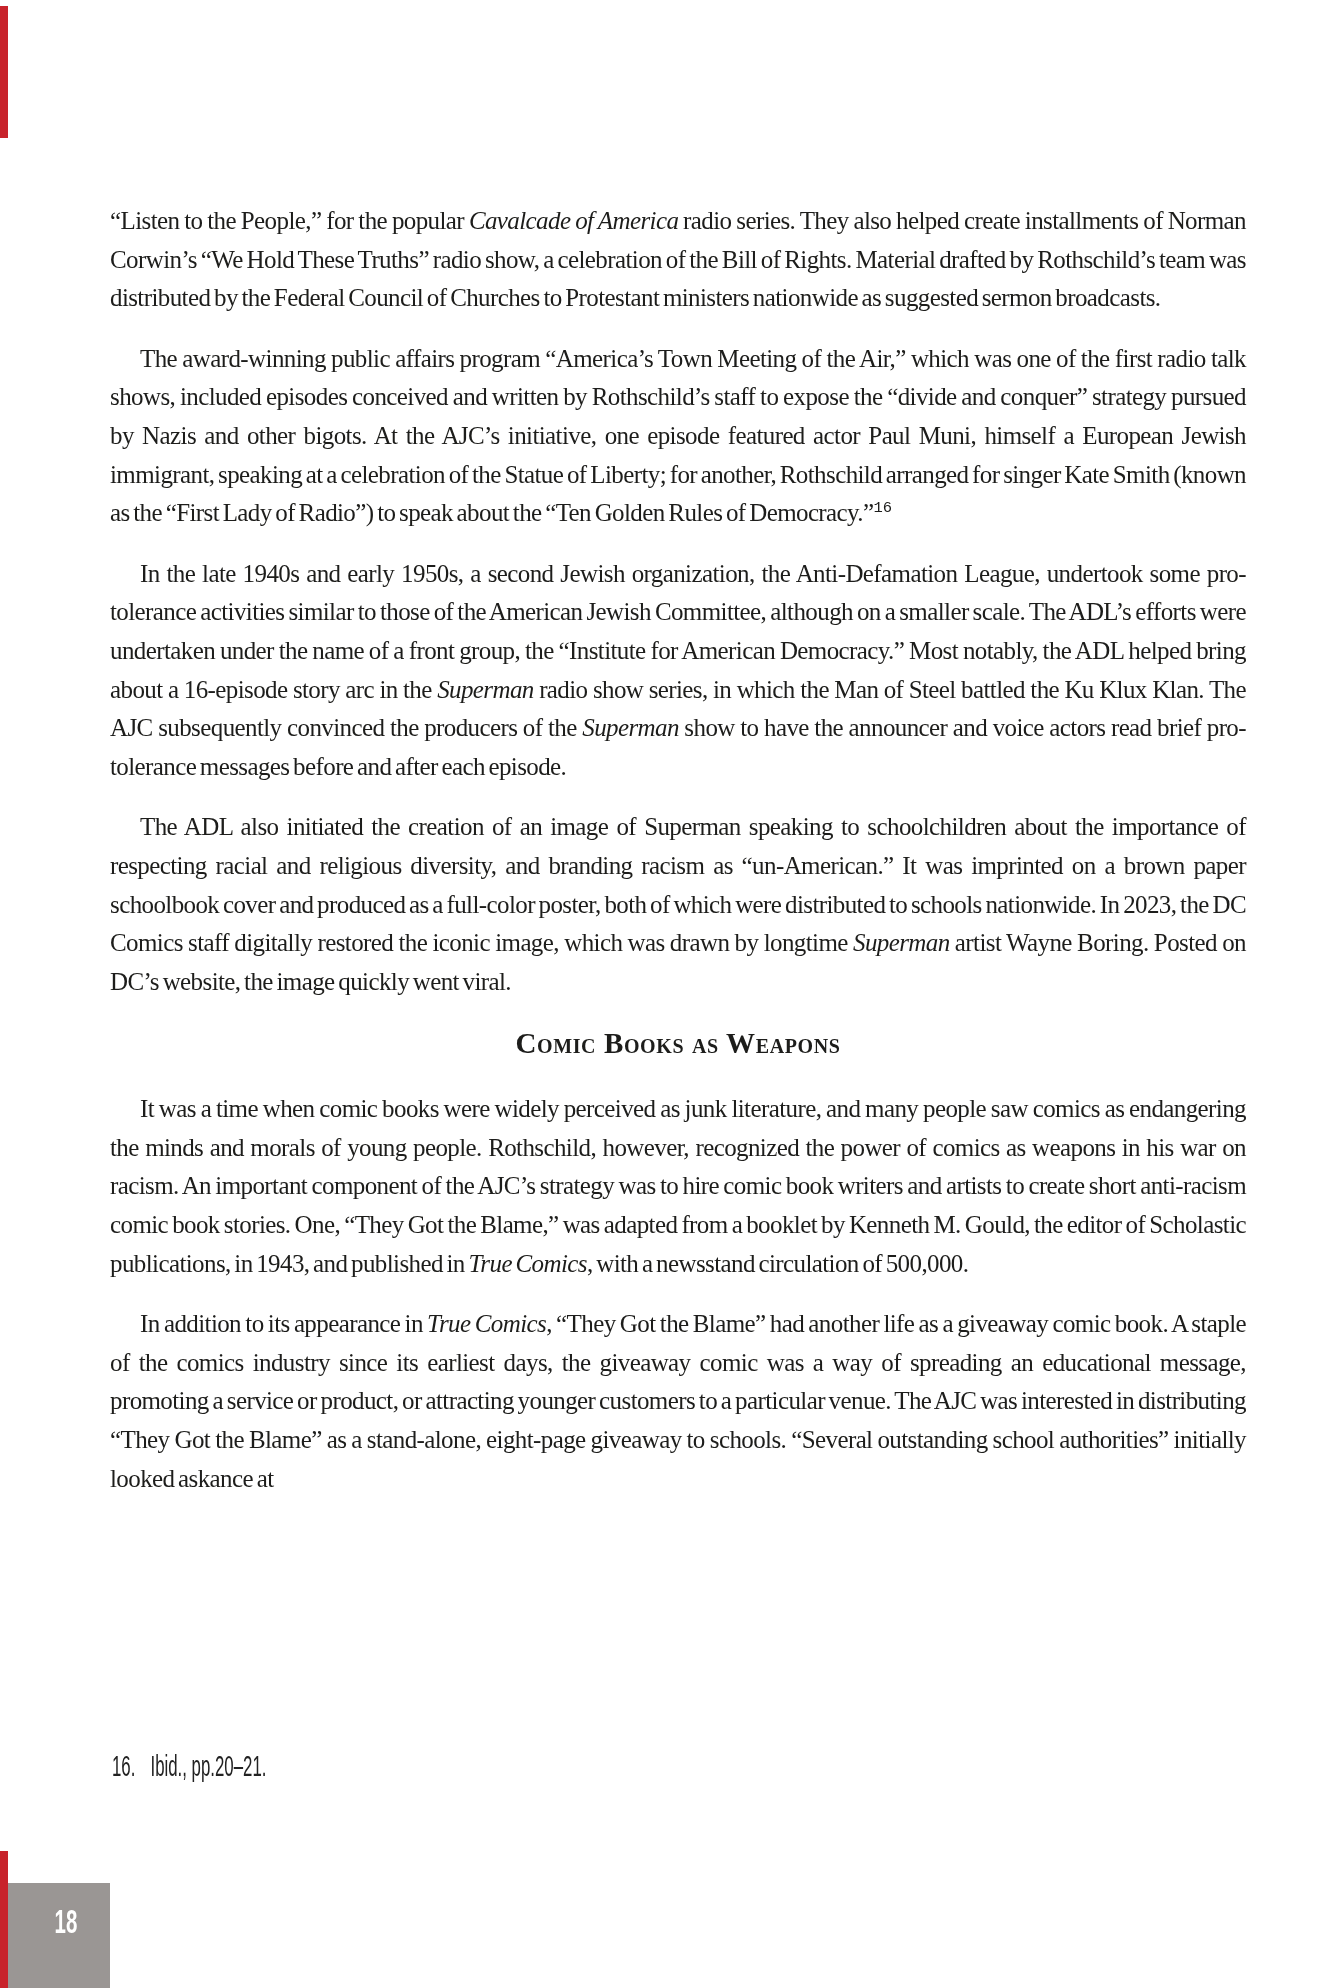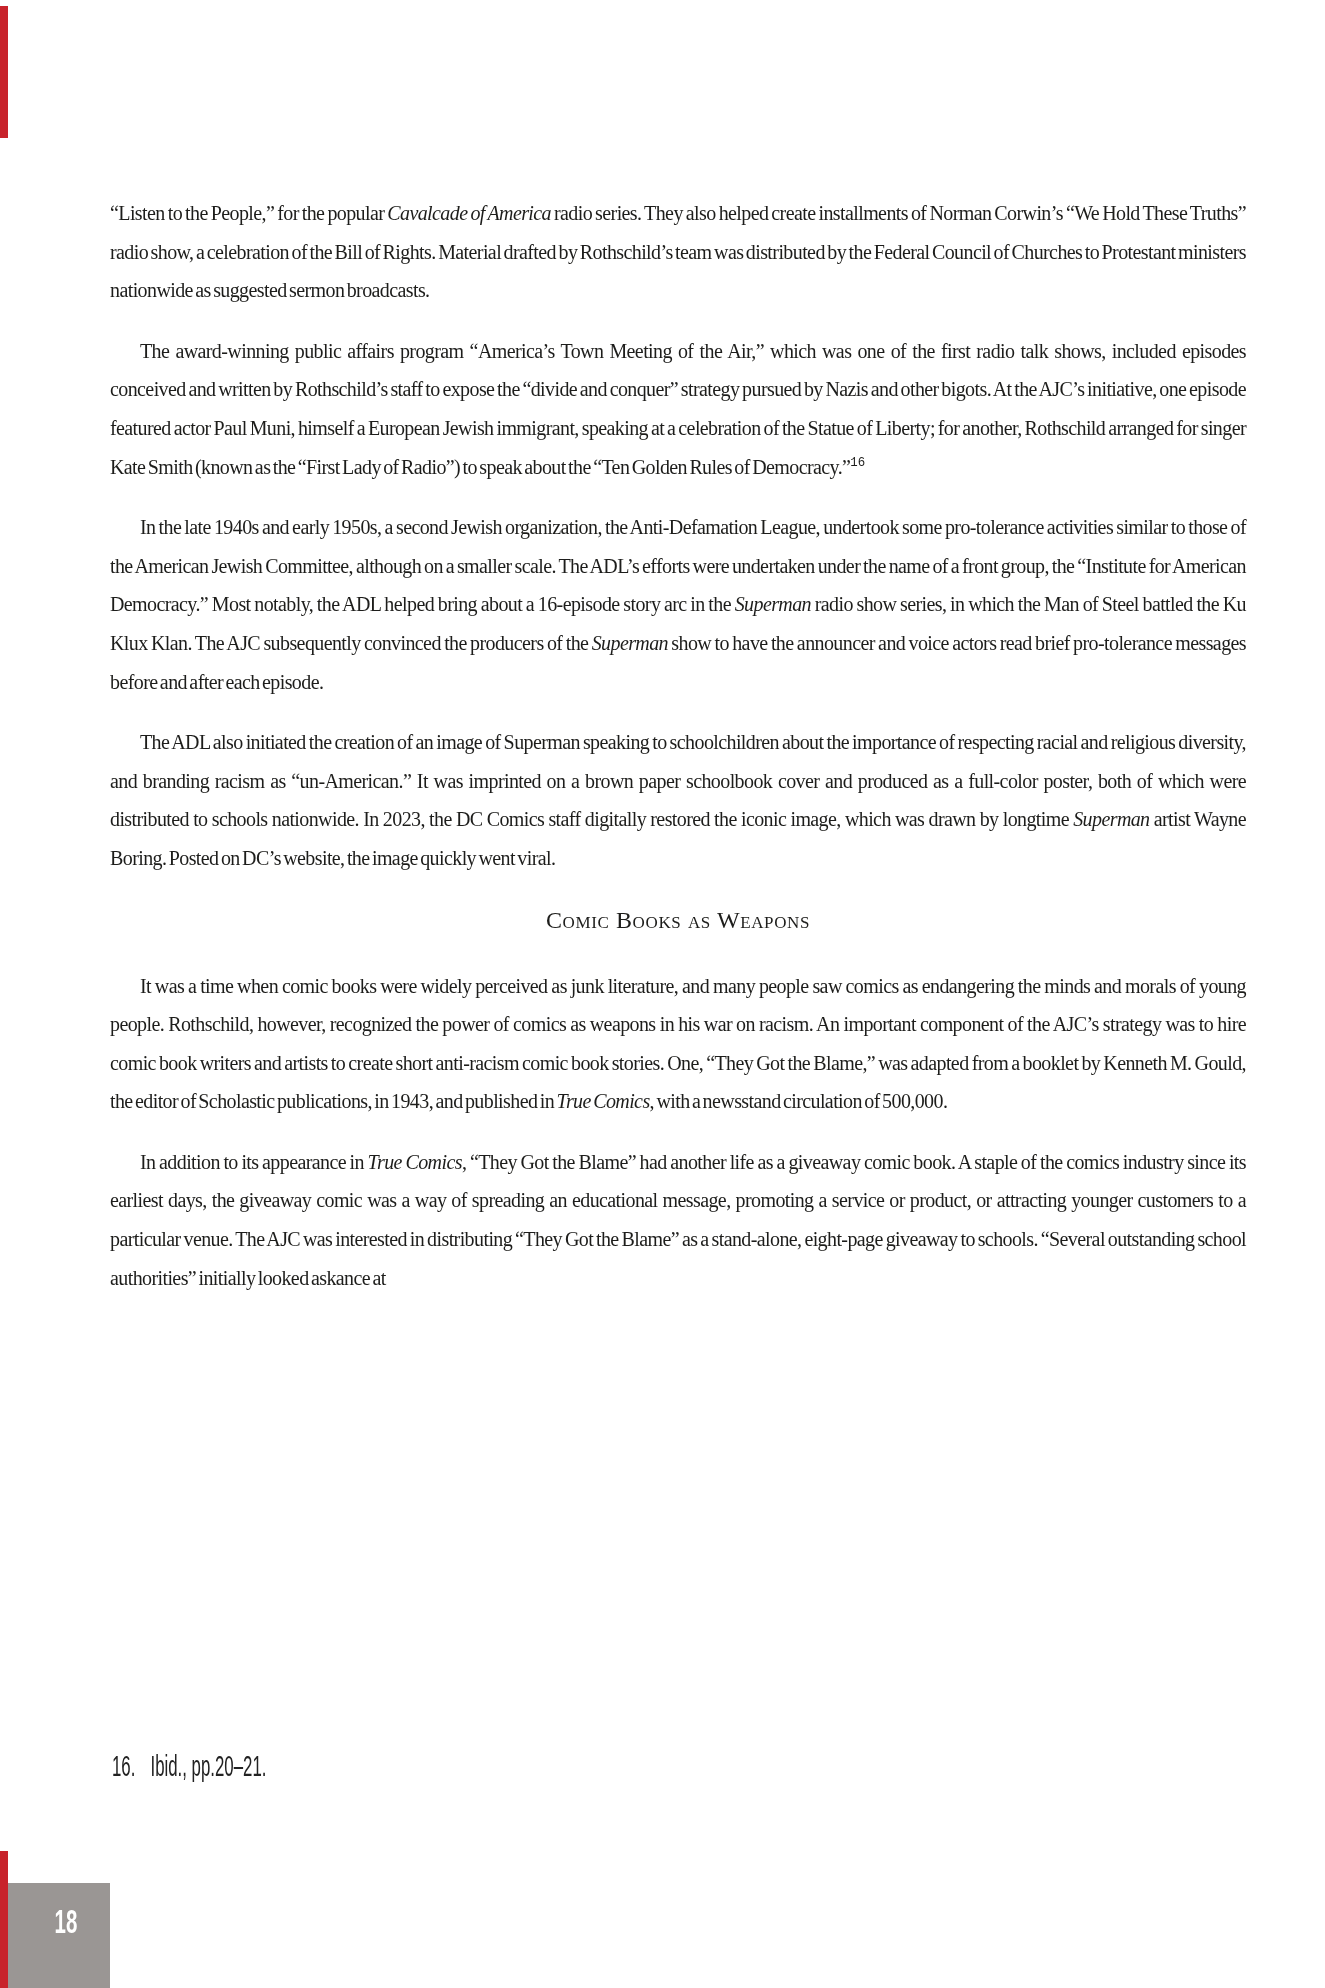--- a/index.html
+++ b/index.html
@@ -19,41 +19,41 @@
   }
   .page{position:absolute;inset:0;}
   .red-stripe{position:absolute;left:0;width:8px;background:var(--accent);z-index:3;}
   .red-stripe.top{top:6px;height:132px;}
   .red-stripe.bottom{bottom:0;height:137px;}
   .text-block{
     position:absolute;
     left:110px;top:194px;width:1136px;
   }
   p.body-para{
-    margin:0 0 22px 0;
-    font-size:20px;
+    margin:8px 0 22px 0;
+    font-size:25px;
     line-height:38.6px;
     letter-spacing:-0.6px;
     word-spacing:-2px;
     text-align:justify;
     color:var(--ink);
   }
   p.body-para.indent{text-indent:30px;}
   p.body-para em{font-style:italic;}
   p.body-para sup{
     font-size:0.62em;
     line-height:0;
     vertical-align:super;
     letter-spacing:0;
     font-family:Liberation Mono, monospace;
   }
   h2.section-heading{
     font-variant:small-caps;
-    font-weight:normal;
-    font-size:24px;
+    font-weight:bold;
+    font-size:29px;
     letter-spacing:0.6px;
     text-align:center;
     margin:14px 0 27px 0;
     line-height:40px;
     color:var(--ink);
   }
   .footnote{
     position:absolute;
     left:112px;top:1751px;
     font-family:"Liberation Sans","DejaVu Sans",sans-serif;

